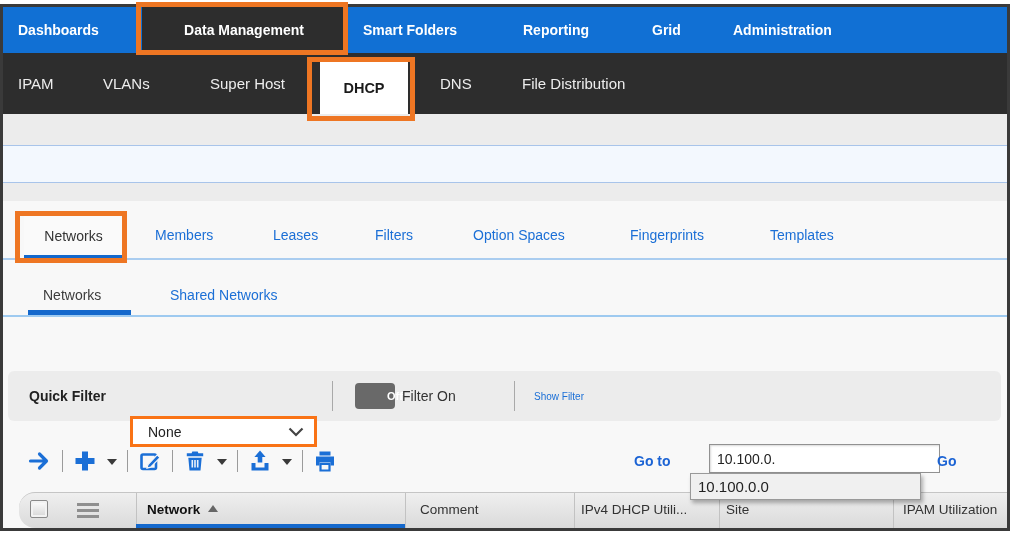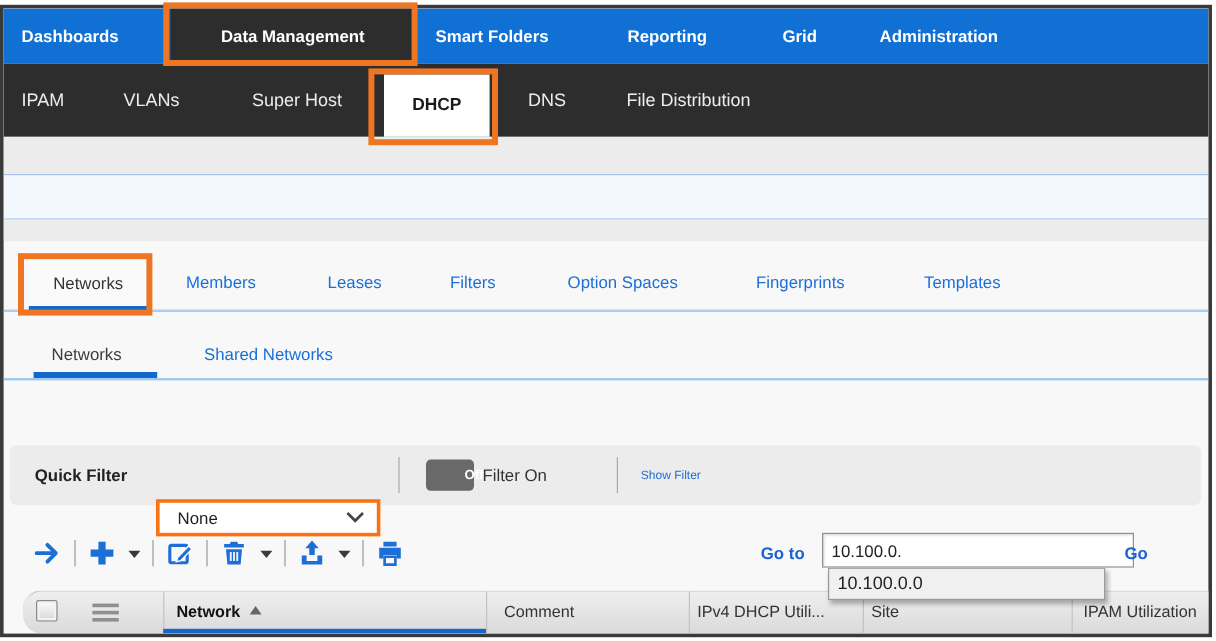--- a/index.html
+++ b/index.html
@@ -66,21 +66,21 @@
   .toolbar { position:absolute; left:25px; top:440px; height:28px; display:flex;
     align-items:center; gap:10px; }
   .tb-sep { width:1px; height:22px; background:#9b9b9b; }
   .tb-icon { width:24px; height:24px; cursor:pointer; display:flex; align-items:center; justify-content:center; }
   .caret { width:0; height:0; border:5px solid transparent; border-top:6px solid #3a3a3a;
     margin-top:6px; cursor:pointer; }
 
   
   .goto-label { position:absolute; left:631px; top:440px; height:28px; display:flex; align-items:center;
     color:#1b63d4; font-weight:bold; font-size:14px; }
-  .goto-input { position:absolute; left:682px; top:437px; width:260px; height:29px;
+  .goto-input { position:absolute; left:706px; top:437px; width:231px; height:29px;
     border:1px solid #919191; box-shadow:inset 1px 1px 2px rgba(0,0,0,0.15);
     background:#fff; font-size:14px; color:#222; padding:0 0 0 7px;
     font-family:"Liberation Sans", sans-serif; }
   .goto-go { position:absolute; left:934px; top:440px; height:28px; display:flex; align-items:center;
     color:#1b63d4; font-weight:bold; font-size:14px; cursor:pointer; }
   .goto-dropdown { position:absolute; left:687px; top:466px; width:231px; height:27px;
     background:#f0f0f0; border:1px solid #999; box-shadow:2px 3px 4px rgba(0,0,0,0.3);
     z-index:20; display:flex; align-items:center; }
   .goto-suggestion { padding-left:7px; font-size:15px; color:#222; cursor:pointer; }
 

